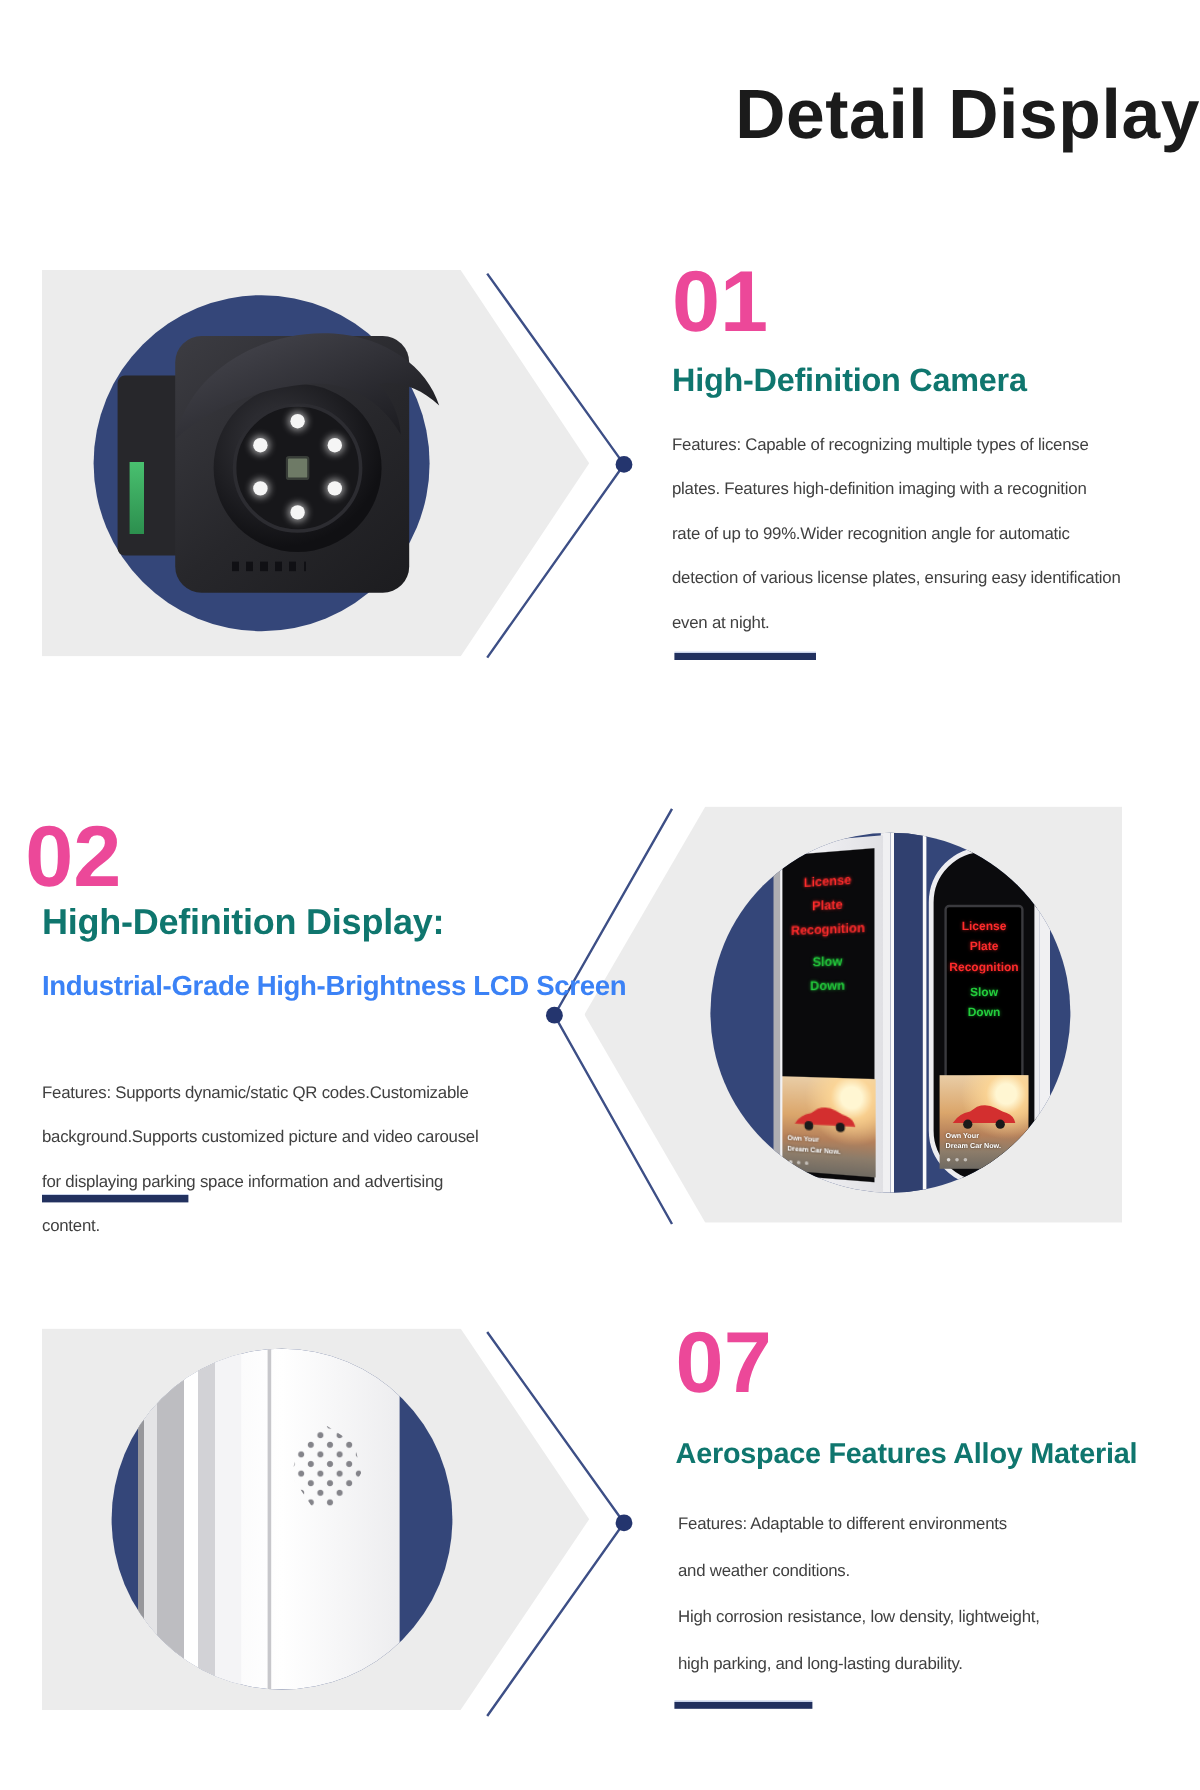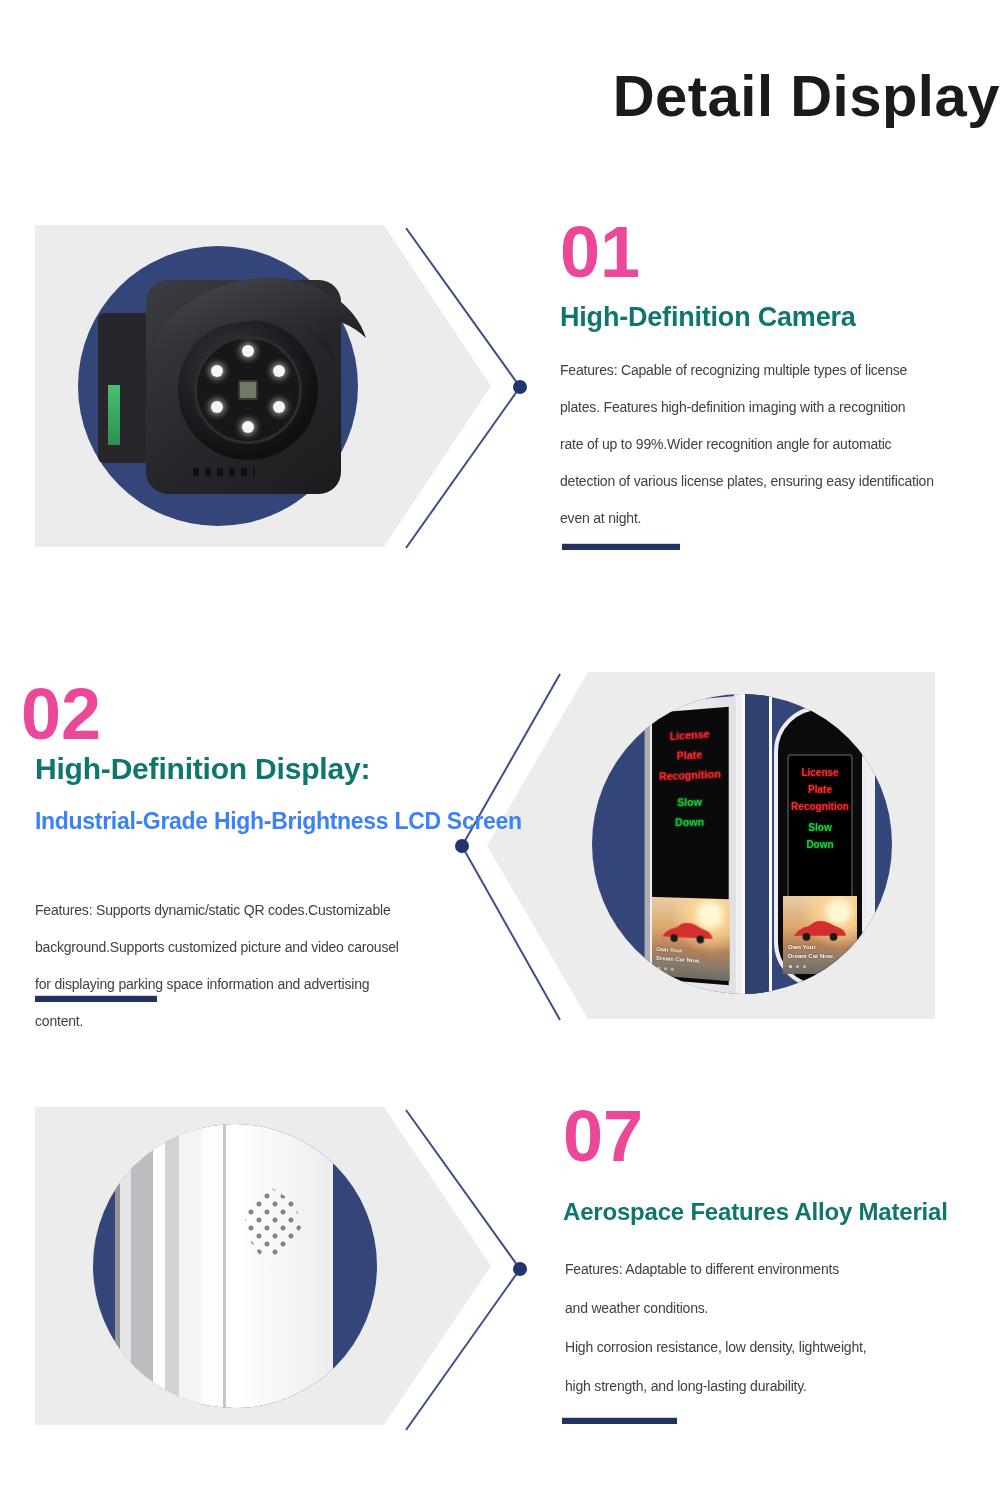--- a/index.html
+++ b/index.html
@@ -229,17 +229,17 @@
     <svg class="chevron" style="left:392px; top:1100px;" width="145" height="340">
       <polyline points="14,10 128,169 14,330" fill="none" stroke="#3d4f86" stroke-width="2"></polyline>
       <circle cx="128" cy="169" r="7" fill="#24356e"></circle>
     </svg>
 
     <div class="sec-number" style="left:563px; top:1100px;">07</div>
     <div class="sec-heading" style="left:563px; top:1198px; font-size:24px;">Aerospace Features Alloy Material</div>
     <div class="sec-body" style="left:565px; top:1250px; width:420px; line-height:39px;">Features: Adaptable to different environments
 and weather conditions.
 High corrosion resistance, low density, lightweight,
-high strength, and long-lasting durability.</div>
+high parking, and long-lasting durability.</div>
     <div class="divider-bar" style="left:562px; top:1417px; width:115px;"></div>
   </div>
 
 </div>
 
 </body></html>

